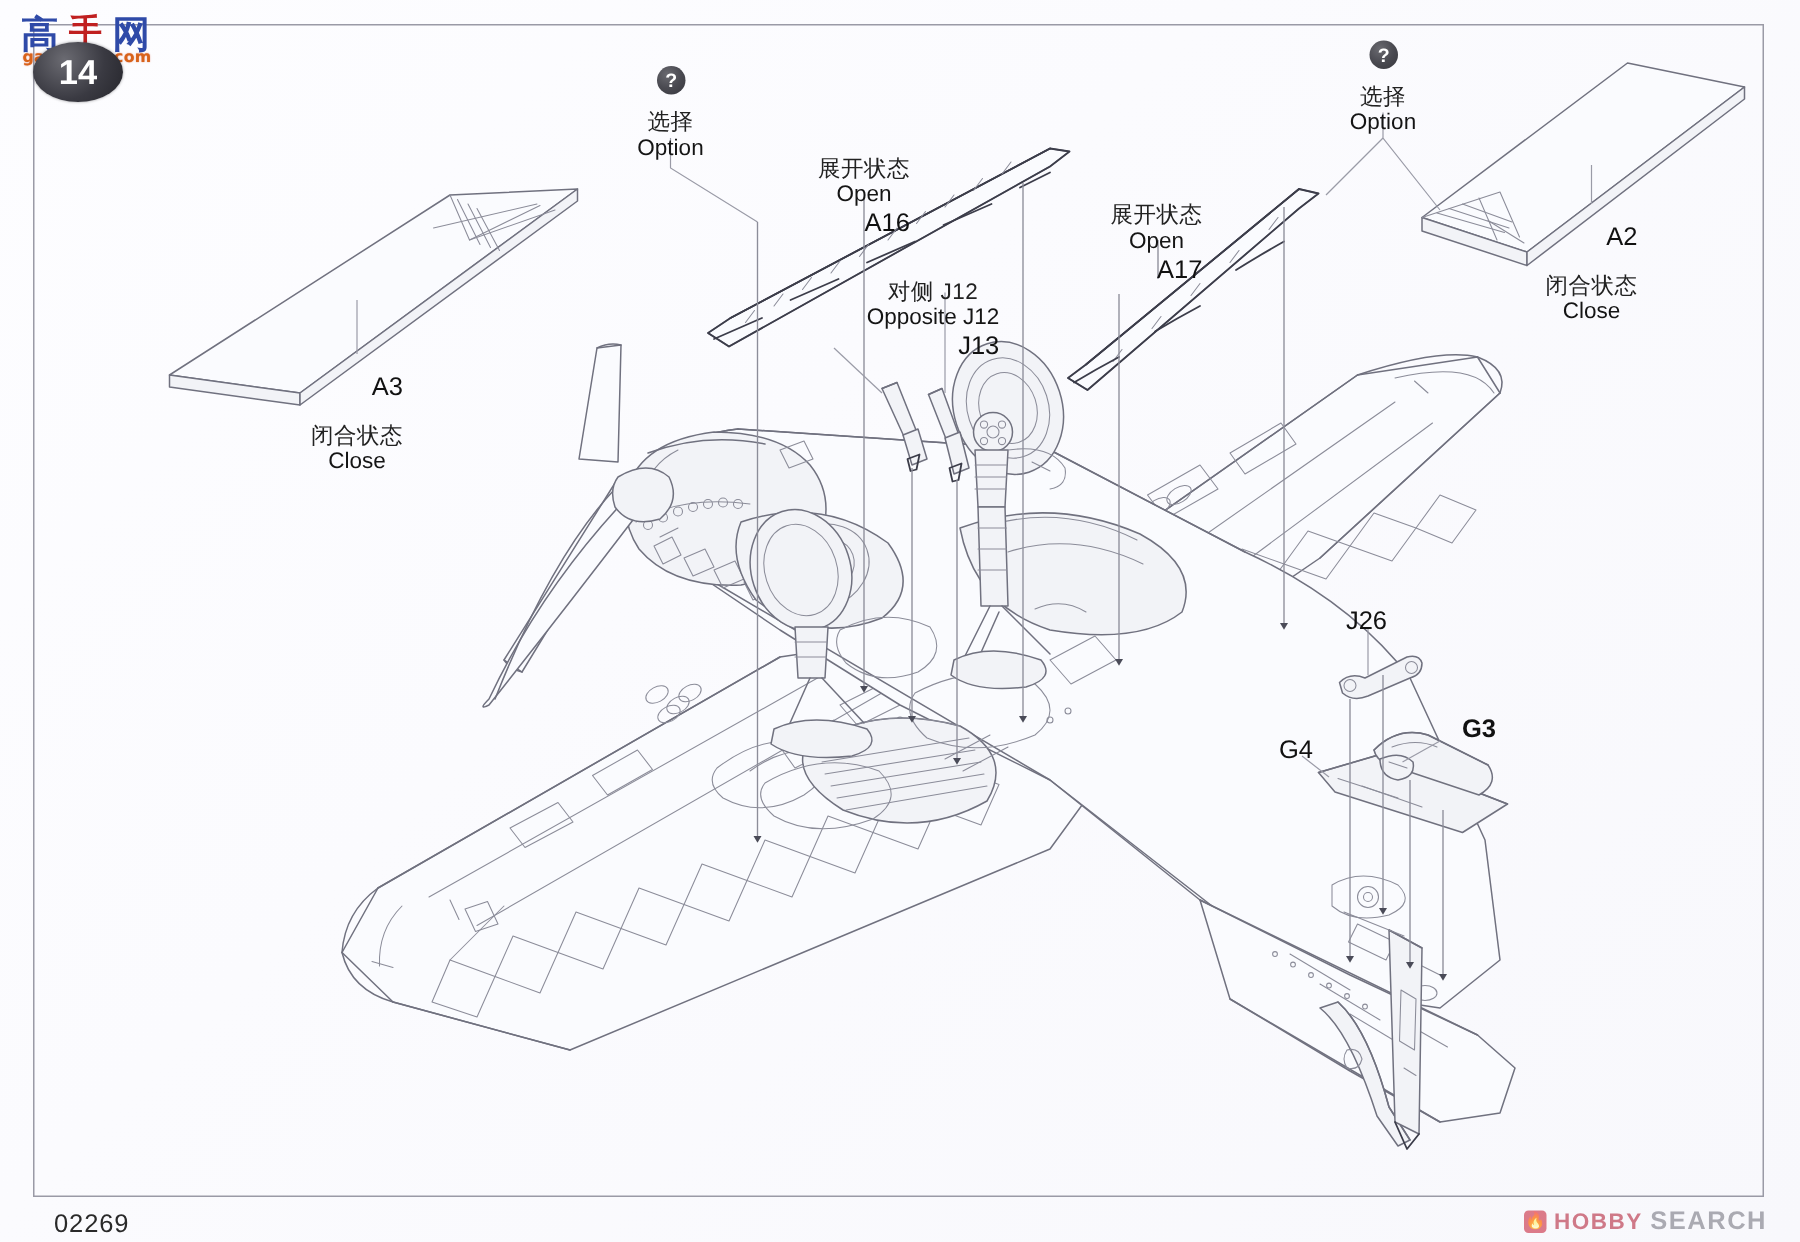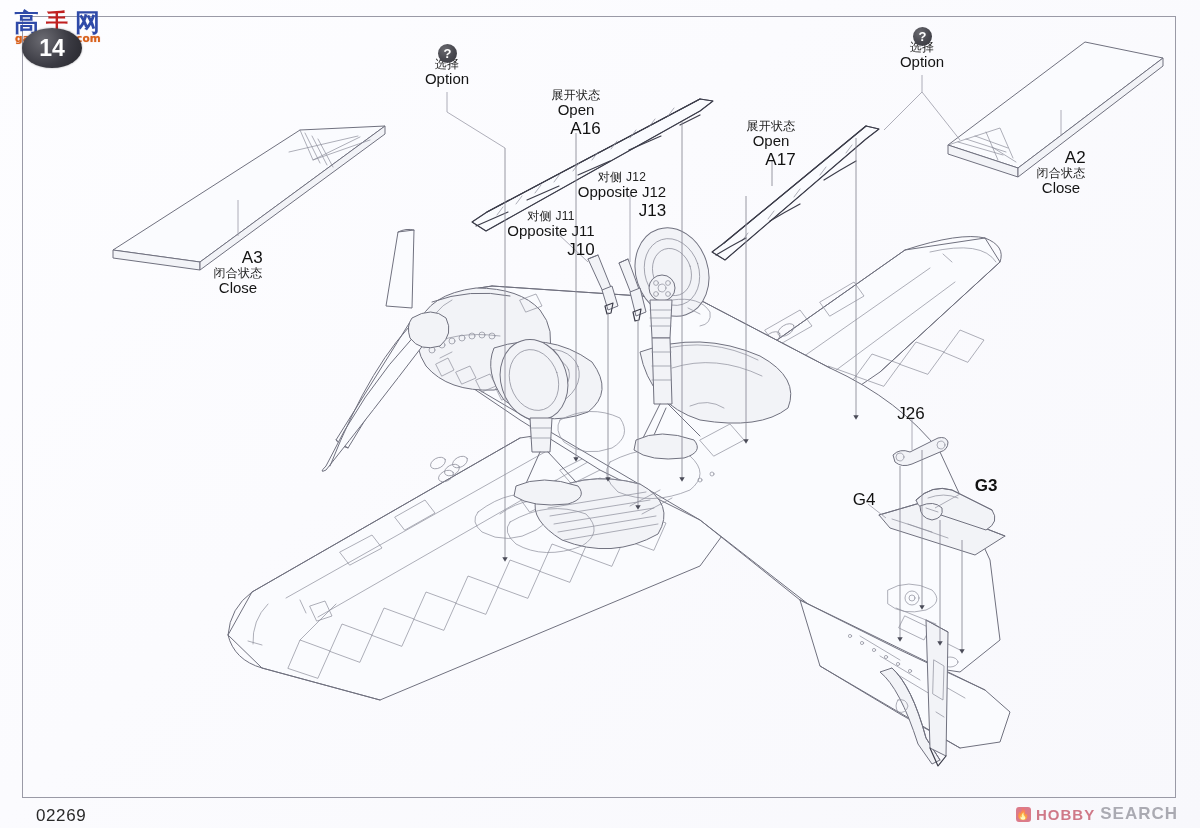--- a/index.html
+++ b/index.html
@@ -55,21 +55,21 @@
   }
   
   #art{position:absolute;left:0;top:0;width:1200px;height:828px;z-index:10;}
   
   .callout{
     position:absolute;z-index:30;
     text-align:center;color:#1a1a1a;
     font-family:"Liberation Sans","DejaVu Sans",sans-serif;
     line-height:1.12;white-space:nowrap;
   }
-  .cn{font-size:12px;letter-spacing:.3px;color:#222;}
+  .cn{font-size:15px;letter-spacing:.3px;color:#222;margin-top:16px;}
   .en{font-size:15px;color:#151515;}
   .pn{font-size:17px;color:#111;text-align:right;}
   .pn-lone{font-size:17px;color:#111;}
   .optmark{
     position:absolute;z-index:31;
     width:19px;height:19px;border-radius:50%;
     background:radial-gradient(circle at 36% 30%,#6a6a70 0%,#4a4a51 50%,#36363c 100%);
     color:#fff;font-size:13px;font-weight:bold;
     display:flex;align-items:center;justify-content:center;
     font-family:"Liberation Sans",sans-serif;
@@ -520,25 +520,20 @@
     <div class="en">Open</div>
     <div class="pn">A16</div>
   </div>
 
   <div class="callout" style="left:622px;top:171px;transform:translateX(-50%);">
     <div class="cn">对侧 J12</div>
     <div class="en">Opposite J12</div>
     <div class="pn">J13</div>
   </div>
 
-  <div class="callout" style="left:551px;top:210px;transform:translateX(-50%);">
-    <div class="cn">对侧 J11</div>
-    <div class="en">Opposite J11</div>
-    <div class="pn">J10</div>
-  </div>
 
   <div class="callout" style="left:771px;top:120px;transform:translateX(-50%);">
     <div class="cn">展开状态</div>
     <div class="en">Open</div>
     <div class="pn">A17</div>
   </div>
 
   <div class="optmark" style="left:913px;top:27px;">?</div>
   <div class="callout" style="left:922px;top:41px;transform:translateX(-50%);">
     <div class="cn">选择</div>

